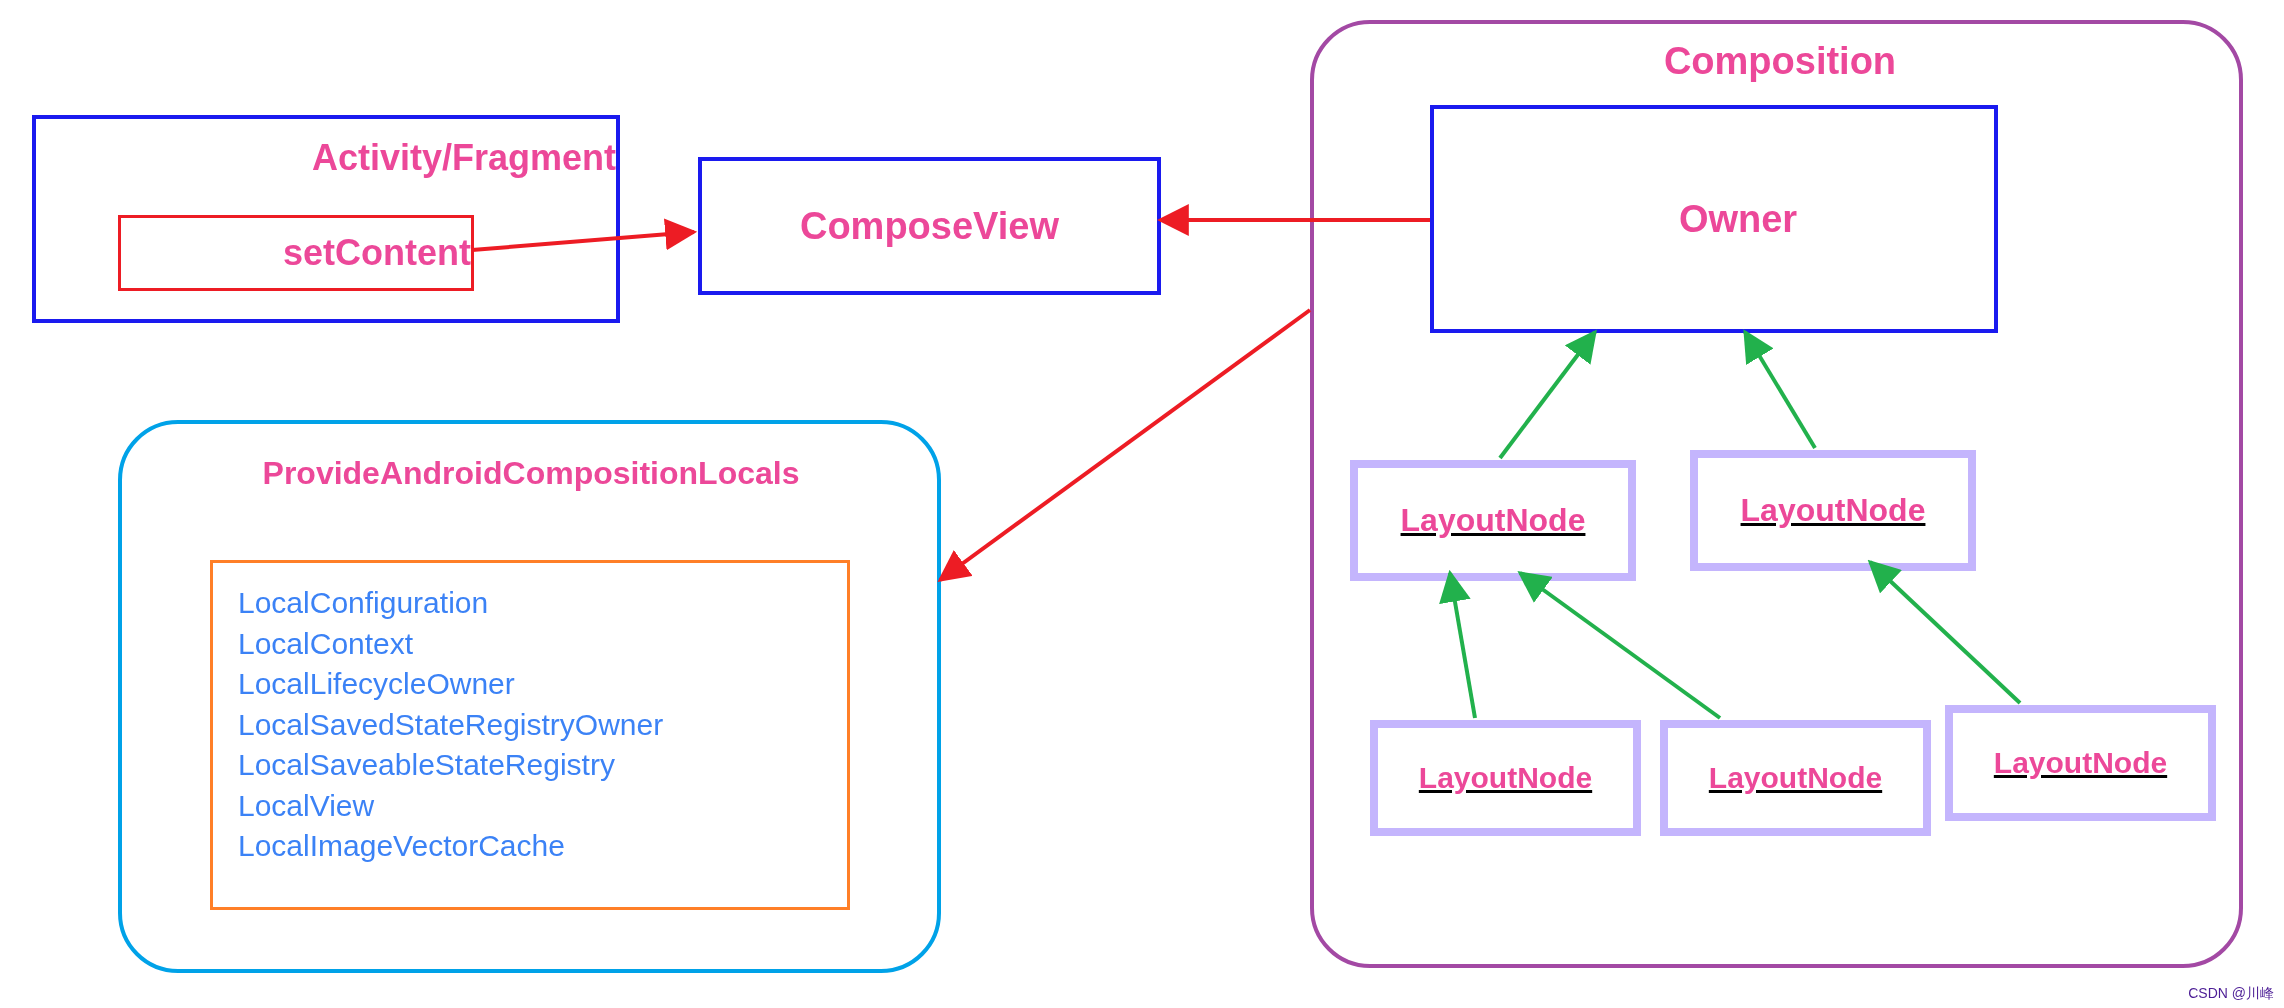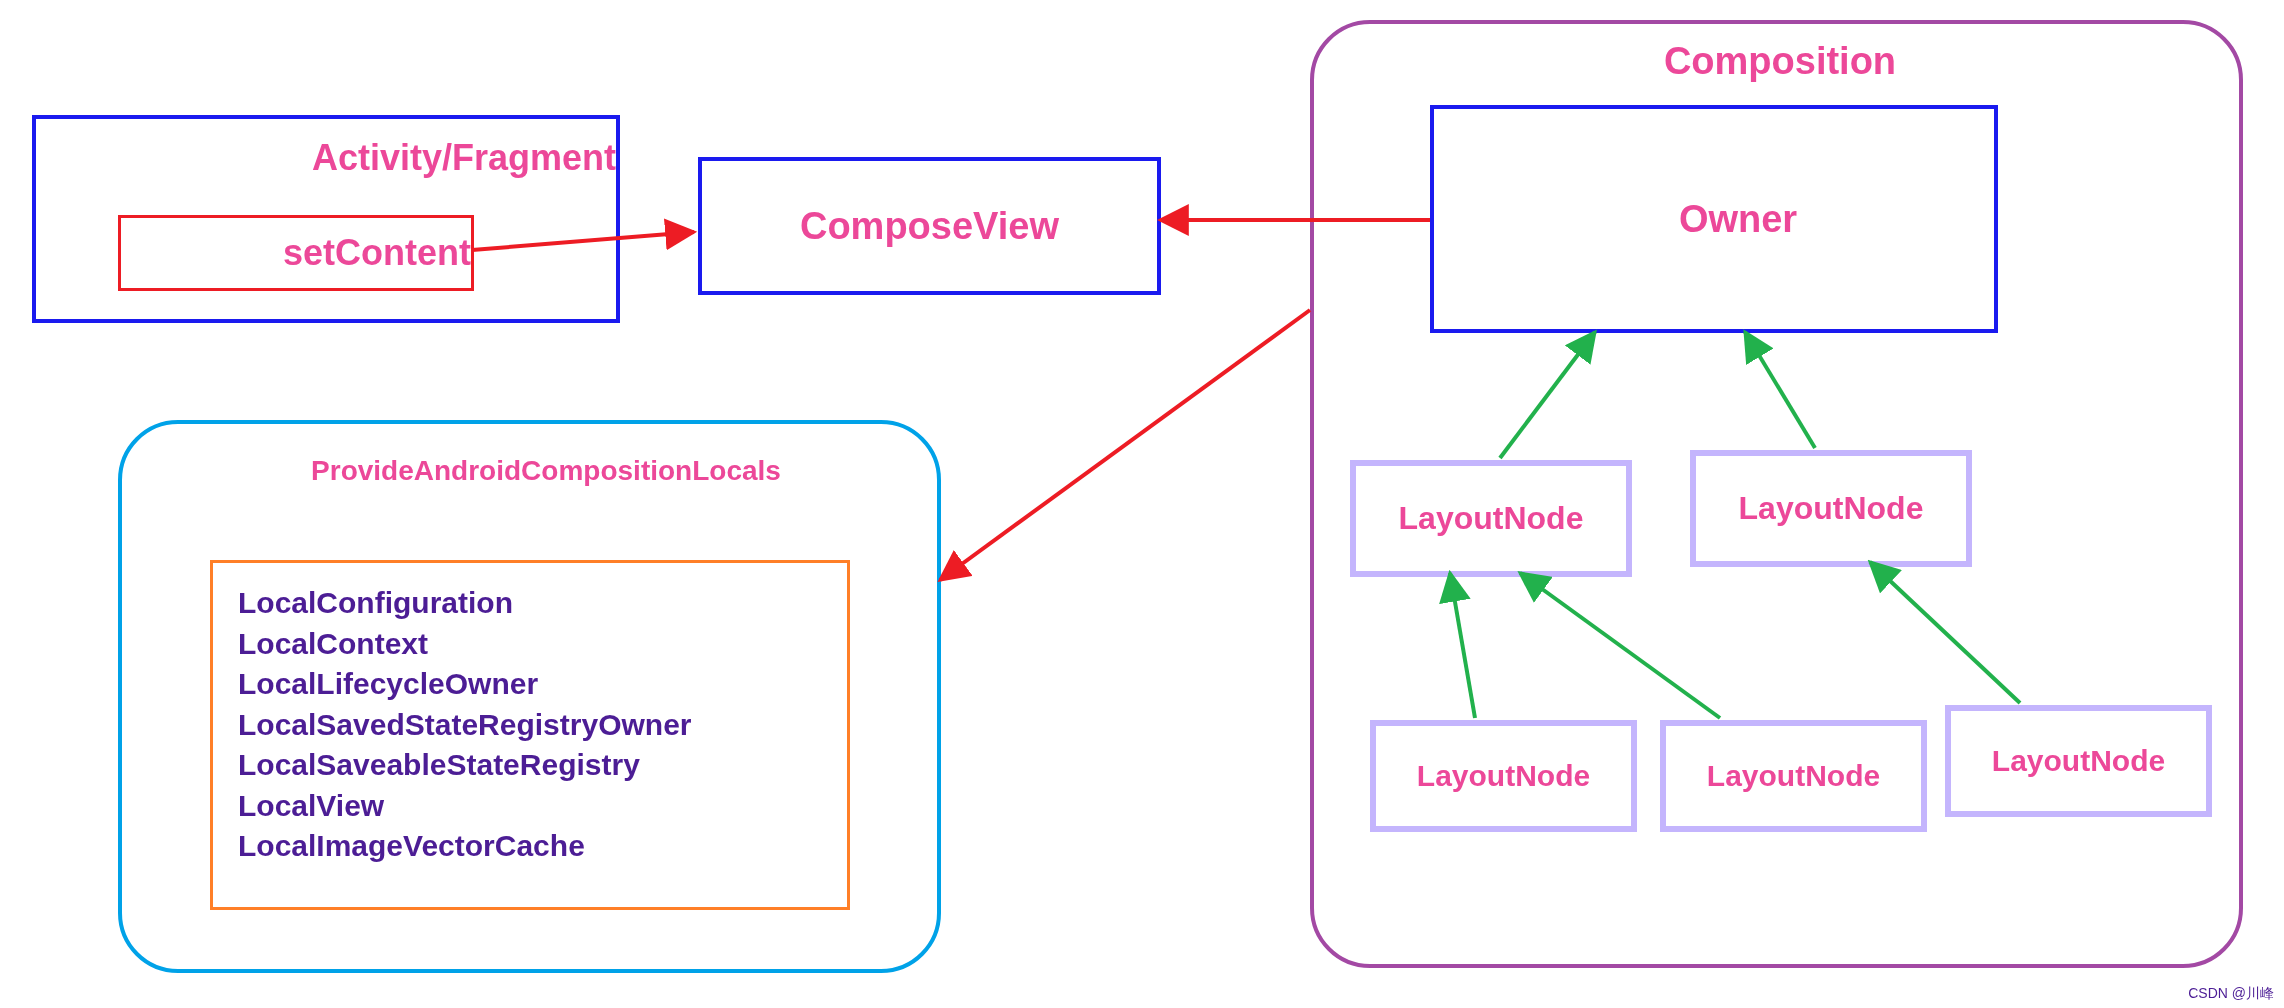--- a/index.html
+++ b/index.html
@@ -25,22 +25,23 @@
   }
   
   .box-orange {
     position: absolute;
     border: 3px solid #ff7f27;
     background: #ffffff;
   }
   
   .box-green {
     position: absolute;
-    border: 6px solid #c4b5fd;
+    border: 8px solid #c4b5fd;
     background: #ffffff;
+    text-decoration: underline;
   }
   
   .rounded-purple {
     position: absolute;
     border: 4px solid #a349a4;
     border-radius: 60px;
     background: transparent;
   }
   
   .rounded-cyan {
@@ -51,22 +52,22 @@
   }
   
   .label-red {
     color: #ec4899;
     font-weight: bold;
     text-align: center;
     white-space: pre;
   }
   
   .label-red-left {
-    color: #4c1d95;
-    font-weight: bold;
+    color: #3b82f6;
+    font-weight: normal;
     text-align: left;
     white-space: pre;
     line-height: 1.35;
   }
   
   svg {
     position: absolute;
     top: 0;
     left: 0;
     pointer-events: none;
@@ -118,21 +119,21 @@
 <div class="box-green" style="left:1660px; top:720px; width:255px; height:100px; display:flex; align-items:center; justify-content:center;">
   <div class="label-red" style="font-size:30px;">LayoutNode</div>
 </div>
 
 <div class="box-green" style="left:1945px; top:705px; width:255px; height:100px; display:flex; align-items:center; justify-content:center;">
   <div class="label-red" style="font-size:30px;">LayoutNode</div>
 </div>
 
 <div class="rounded-cyan" style="left:118px; top:420px; width:815px; height:545px;"></div>
 
-<div class="label-red" style="position:absolute; left:236px; top:455px; font-size:28px; width:620px;">ProvideAndroidCompositionLocals</div>
+<div class="label-red" style="position:absolute; left:221px; top:455px; font-size:32px; width:620px;">ProvideAndroidCompositionLocals</div>
 
 <div class="box-orange" style="left:210px; top:560px; width:640px; height:350px; padding:20px 25px; box-sizing:border-box;">
   <div class="label-red-left" style="font-size:30px;">LocalConfiguration
 LocalContext
 LocalLifecycleOwner
 LocalSavedStateRegistryOwner
 LocalSaveableStateRegistry
 LocalView
 LocalImageVectorCache</div>
 </div>

